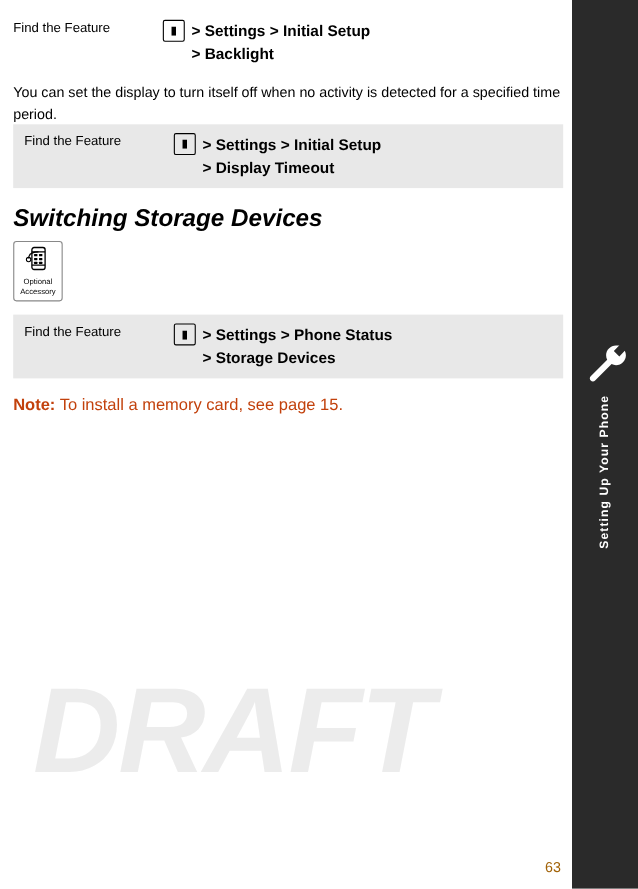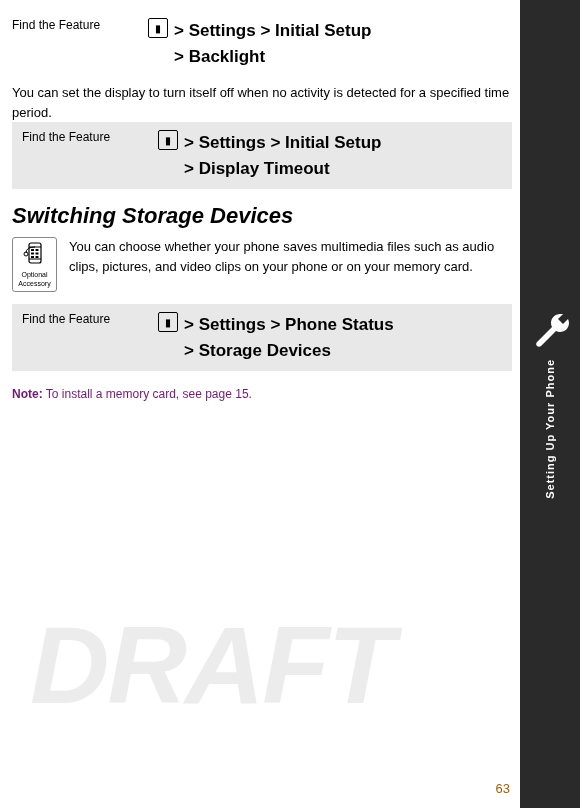--- a/index.html
+++ b/index.html
@@ -79,21 +79,21 @@
       height: 20px;
       border: 1.5px solid #000;
       border-radius: 2px;
       font-size: 10px;
       font-weight: bold;
       margin: 0 6px;
       flex-shrink: 0;
     }
 
     .nav-path {
-      font-size: 17px;
+      font-size: 14px;
       font-weight: bold;
       color: #000;
       line-height: 1.5;
     }
 
     
     .section-title {
       font-size: 22px;
       font-style: italic;
       font-weight: bold;
@@ -154,22 +154,22 @@
     .accessory-icon-text {
       font-size: 7px;
       color: #000;
       text-align: center;
       line-height: 1.2;
       margin-top: 2px;
     }
 
     
     .note-text {
-      font-size: 12px;
-      color: #701a75;
+      font-size: 15px;
+      color: #c2410c;
       line-height: 1.5;
       margin-top: 4px;
     }
 
     .note-text strong {
       font-weight: bold;
     }
 
     
     .page-number {
@@ -251,21 +251,20 @@
           <rect x="14.5" y="15" width="3" height="2" fill="#000" rx="0.3"></rect>
 
           <path d="M5 12 Q5 6 14 6" fill="none" stroke="#000" stroke-width="1"></path>
           <circle cx="5" cy="13" r="2" fill="none" stroke="#000" stroke-width="1"></circle>
         </svg>
         <div class="accessory-icon-text">
           <span>Optional</span><br>
           <span>Accessory</span>
         </div>
       </div>
-      <p class="body-text" style="margin-bottom:0;">You can choose whether your phone saves multimedia files such as audio clips, pictures, and video clips on your phone or on your memory card.</p>
     </div>
 
     <div class="find-feature-box">
       <span class="find-label">Find the Feature</span>
       <span class="menu-icon">▮</span>
       <span class="nav-path">
         <span>&gt; Settings &gt; Phone Status</span><br>
         <span>&gt; Storage Devices</span>
       </span>
     </div>

